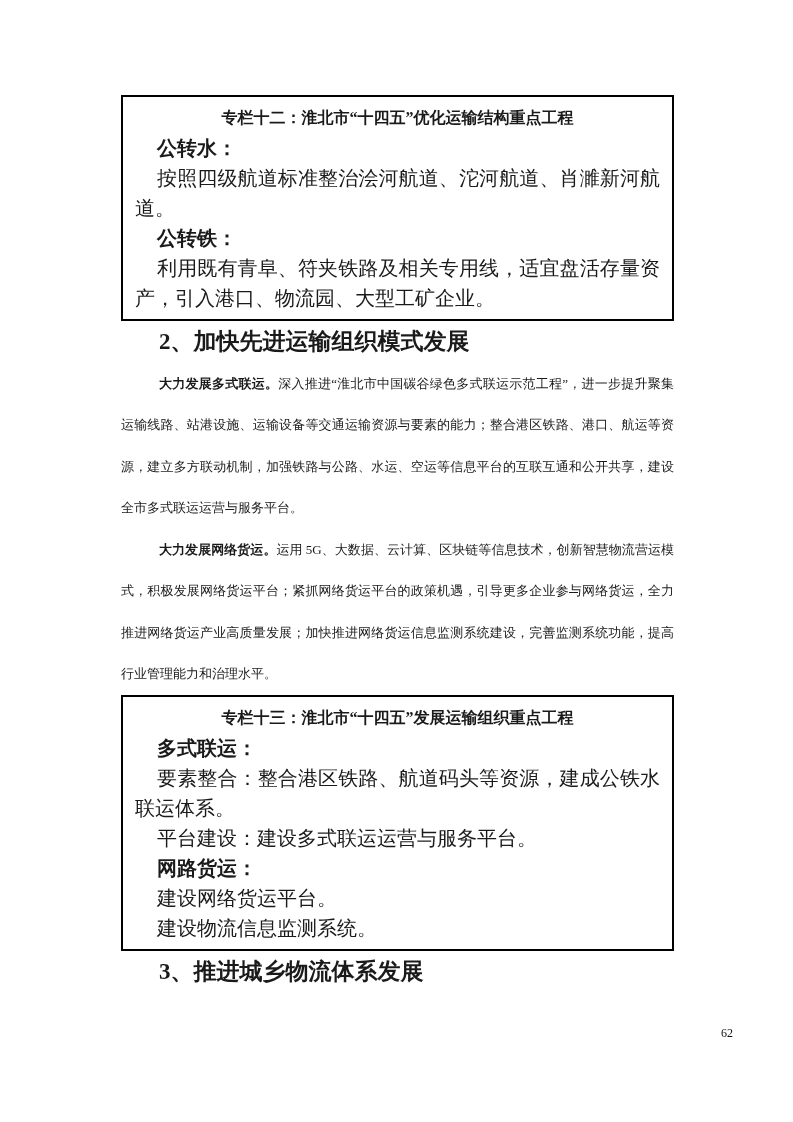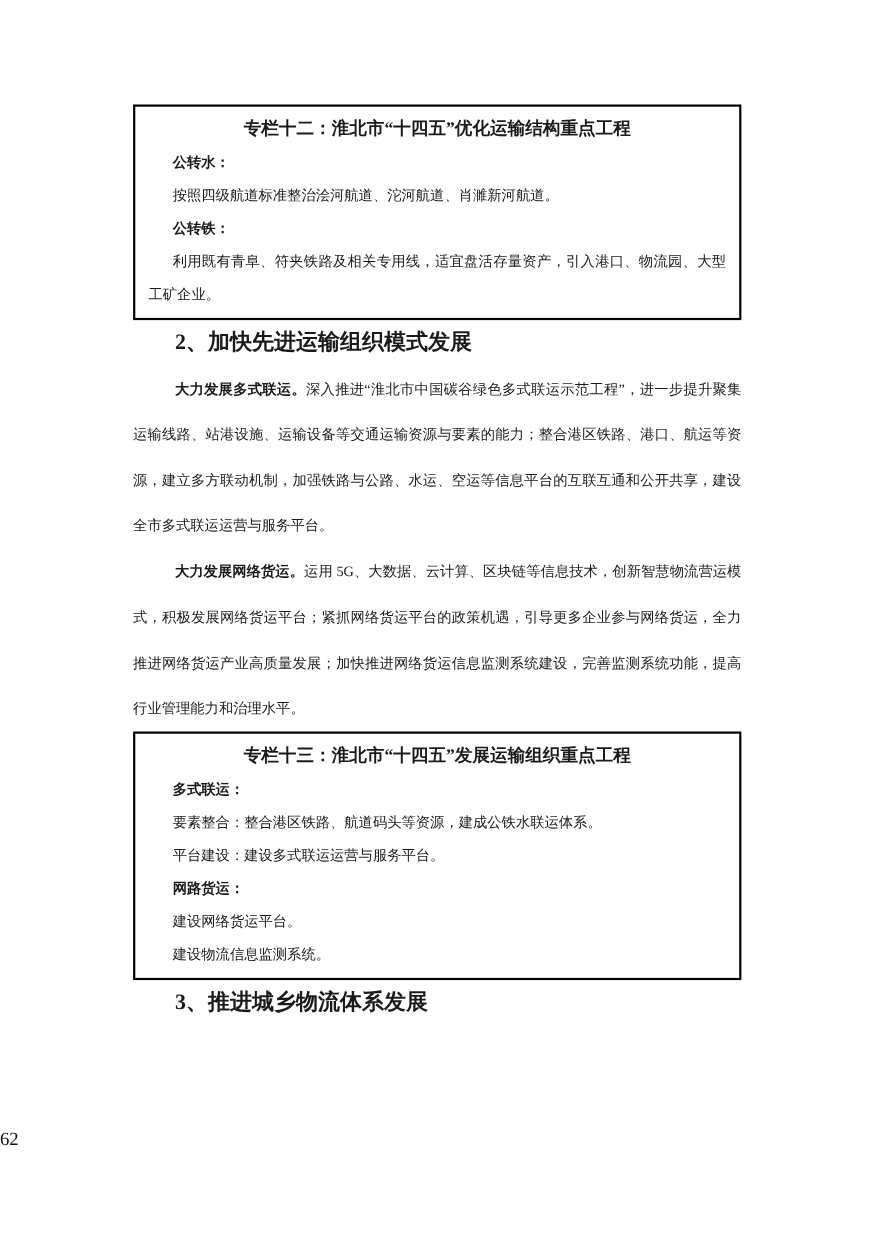--- a/index.html
+++ b/index.html
@@ -18,58 +18,58 @@
     left: 121px;
     top: 95px;
     width: 553px;
   }
   
   .panel {
     border: 2px solid #000000;
     padding: 5px 12px 6px 12px;
   }
   .panel p {
-    font-size: 13px;
+    font-size: 20px;
     line-height: 30px;
     text-align: justify;
     text-indent: 22px;
   }
   .panel .panel-title {
     text-align: center;
     text-indent: 0;
     font-weight: 700;
     font-size: 16px;
     line-height: 31px;
   }
   .panel .subhead {
     font-weight: 700;
   }
   
   .section-heading {
     font-weight: 700;
-    font-size: 20px;
+    font-size: 23px;
     line-height: 41.5px;
     text-indent: 38px;
   }
   .body-para {
     font-size: 13px;
     line-height: 41.5px;
     text-align: justify;
     text-indent: 38px;
   }
   .body-para .lead {
     font-weight: 700;
   }
   .page-number {
     position: absolute;
     top: 1026px;
     left: 0;
     width: 733px;
-    text-align: left;
-    font-size: 17px;
+    text-align: right;
+    font-size: 12px;
     color: #111;
   }
 </style>
 </head>
 <body>
 
 <div class="page">
   <div class="content">
 
     <div class="panel">

